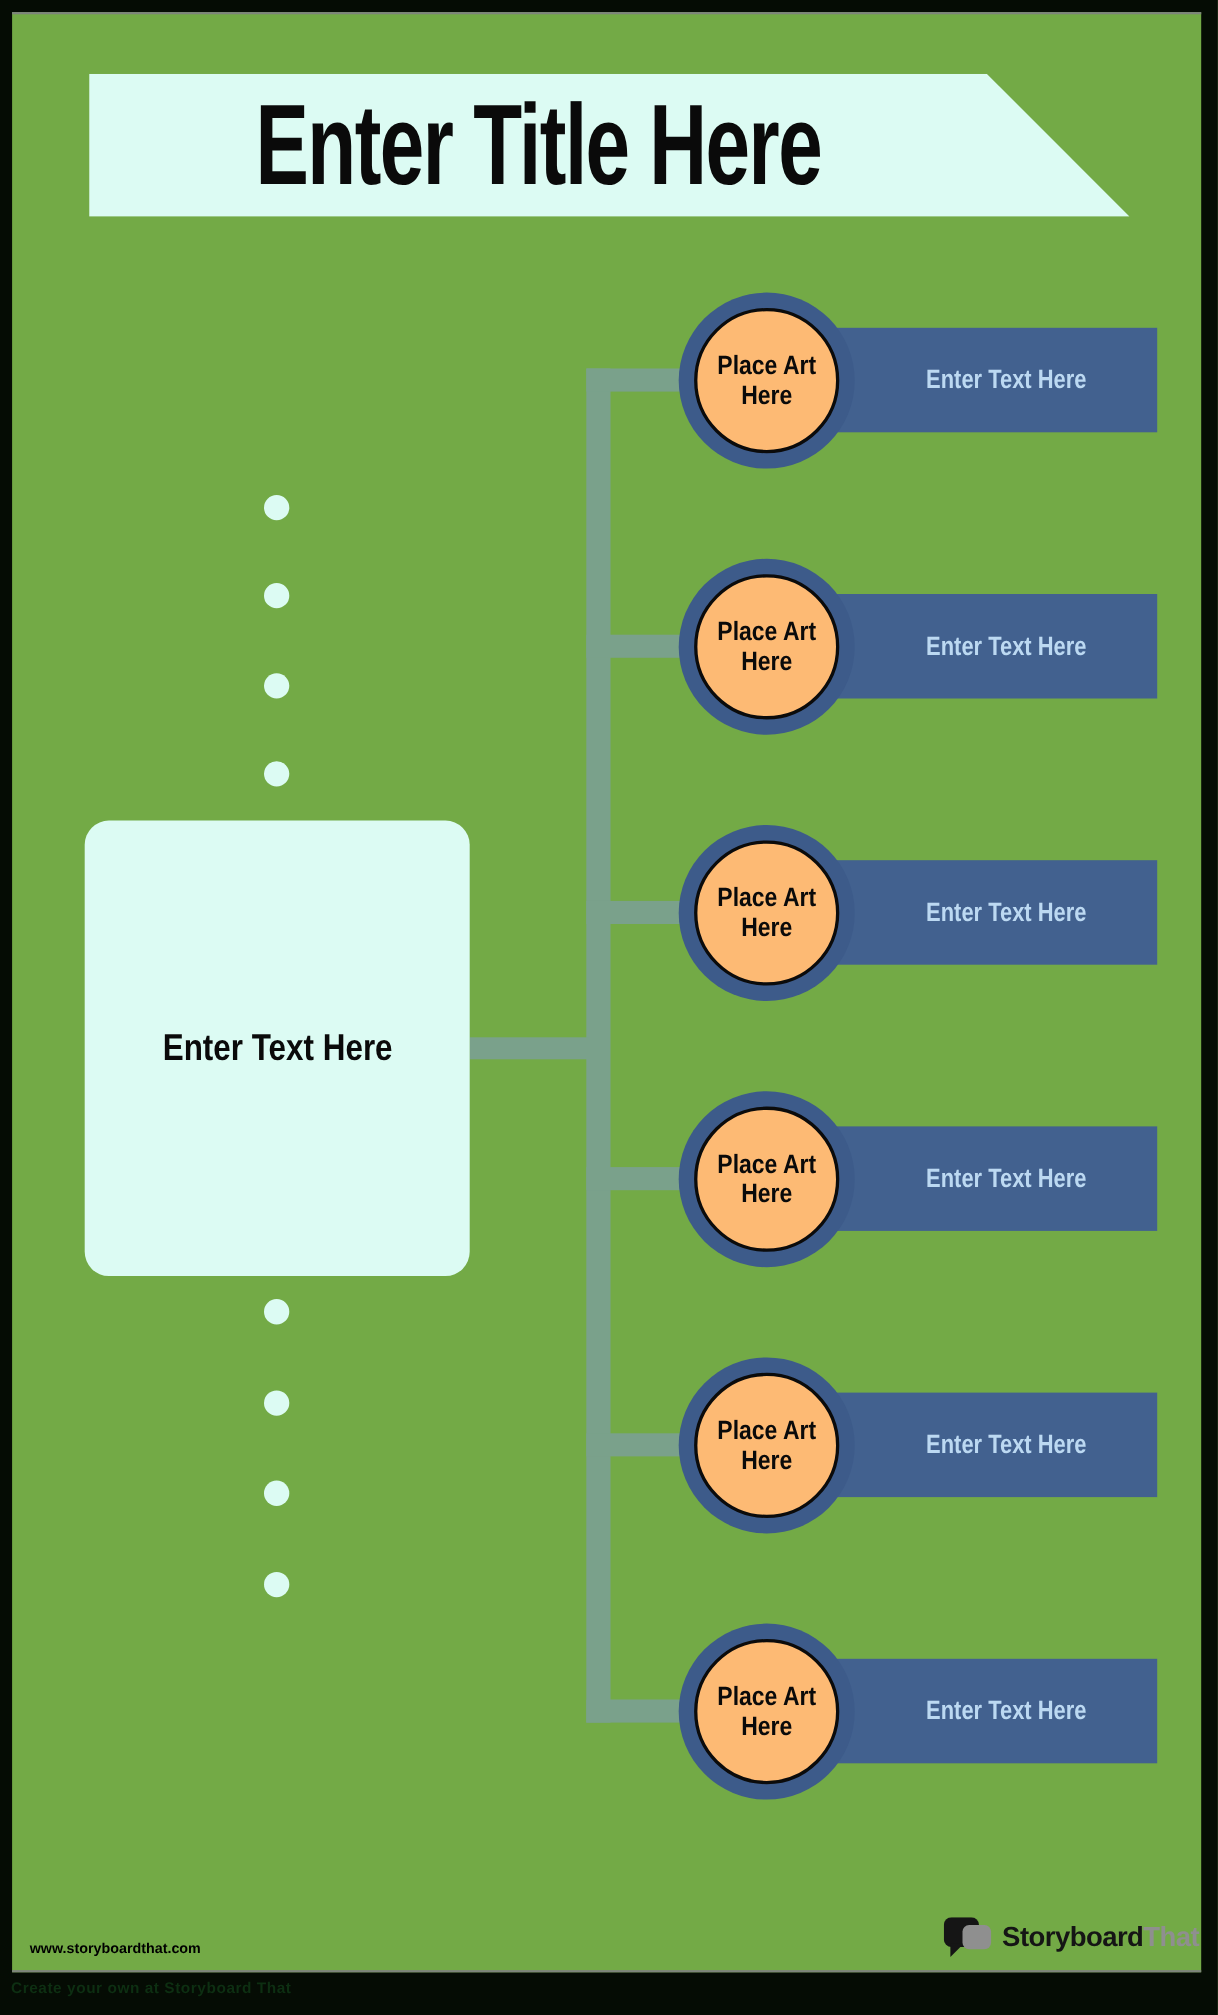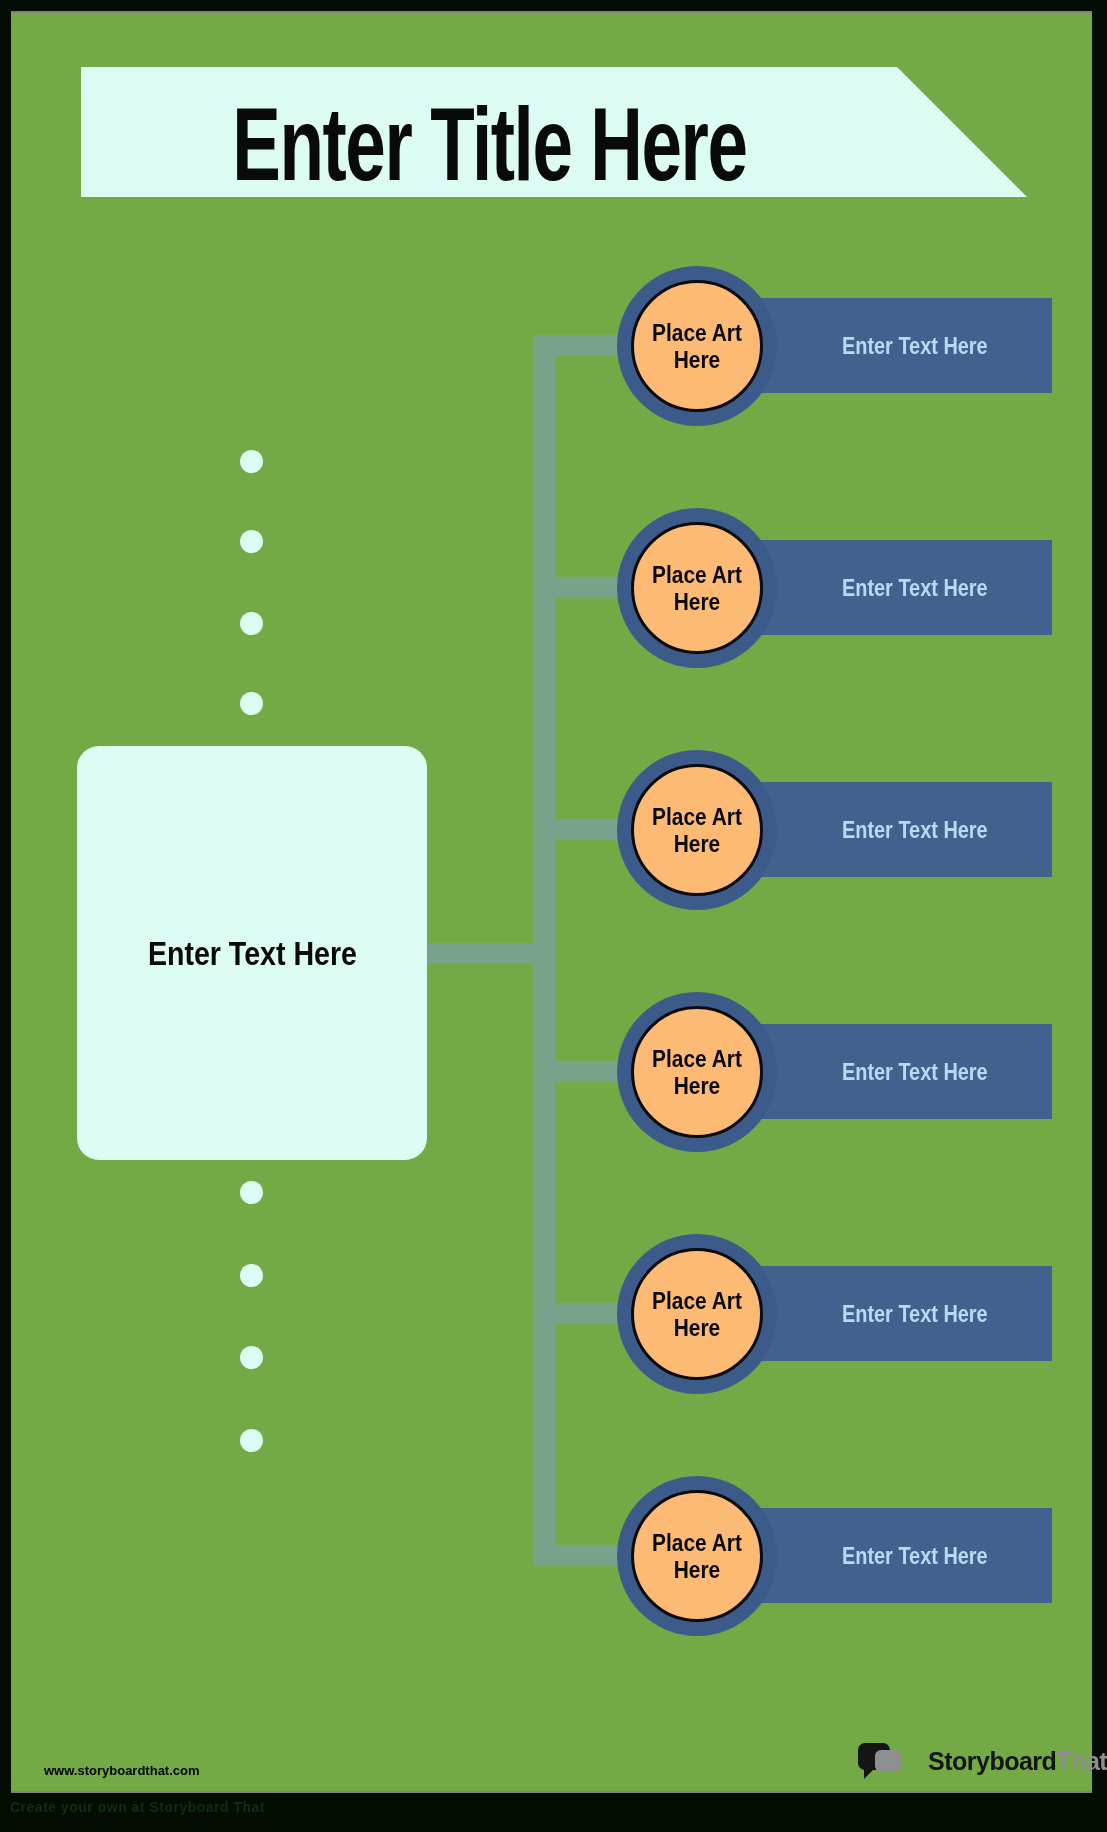--- a/index.html
+++ b/index.html
@@ -28,21 +28,21 @@
   }
   
   .banner{
     position:absolute;left:81px;top:67px;width:946px;height:130px;
     background:var(--mint);
     -webkit-clip-path:polygon(0 0,816px 0,946px 100%,0 100%);
     clip-path:polygon(0 0,816px 0,946px 100%,0 100%);
   }
   .banner-inner{
     position:absolute;left:0;top:0;width:816px;height:100%;
-    display:flex;align-items:center;justify-content:center;margin-top:12px;
+    display:flex;align-items:center;justify-content:center;
   }
   .title-text{
     font-size:104px;font-weight:bold;color:var(--text-black);
     white-space:nowrap;transform:scaleX(0.70);transform-origin:center;
     letter-spacing:-2px;line-height:1;
   }
   
   .dot{
     position:absolute;width:23px;height:23px;border-radius:50%;
     background:var(--mint);left:240px;
@@ -82,26 +82,26 @@
     position:absolute;left:631px;top:14px;width:132px;height:132px;
     border-radius:50%;background:#fdba74;border:3px solid #0b0b0b;
     display:flex;align-items:center;justify-content:center;text-align:center;
   }
   .node-circle-label{
     width:124px;font-size:24px;line-height:27px;font-weight:bold;
     color:var(--text-black);transform:scaleX(0.87);transform-origin:center;
   }
   
   .website-url{
-    position:absolute;left:44px;top:1763px;font-size:13px;font-weight:bold;
+    position:absolute;left:27px;top:1763px;font-size:13px;font-weight:bold;
     color:#000000;letter-spacing:0px;
   }
   .logo{
     position:absolute;left:858px;top:1742px;height:38px;
-    display:flex;align-items:center;gap:24px;
+    display:flex;align-items:center;gap:7px;
   }
   .logo-text{font-size:25px;letter-spacing:-0.5px;font-weight:bold;white-space:nowrap;}
   .logo-text .primary{color:var(--logo-black);}
   .logo-text .secondary{color:var(--logo-gray);}
   .tagline{
     position:absolute;left:10px;top:1799px;font-size:14px;font-weight:bold;
     color:var(--tagline-green);letter-spacing:0.5px;white-space:nowrap;
   }
 </style>
 </head>

